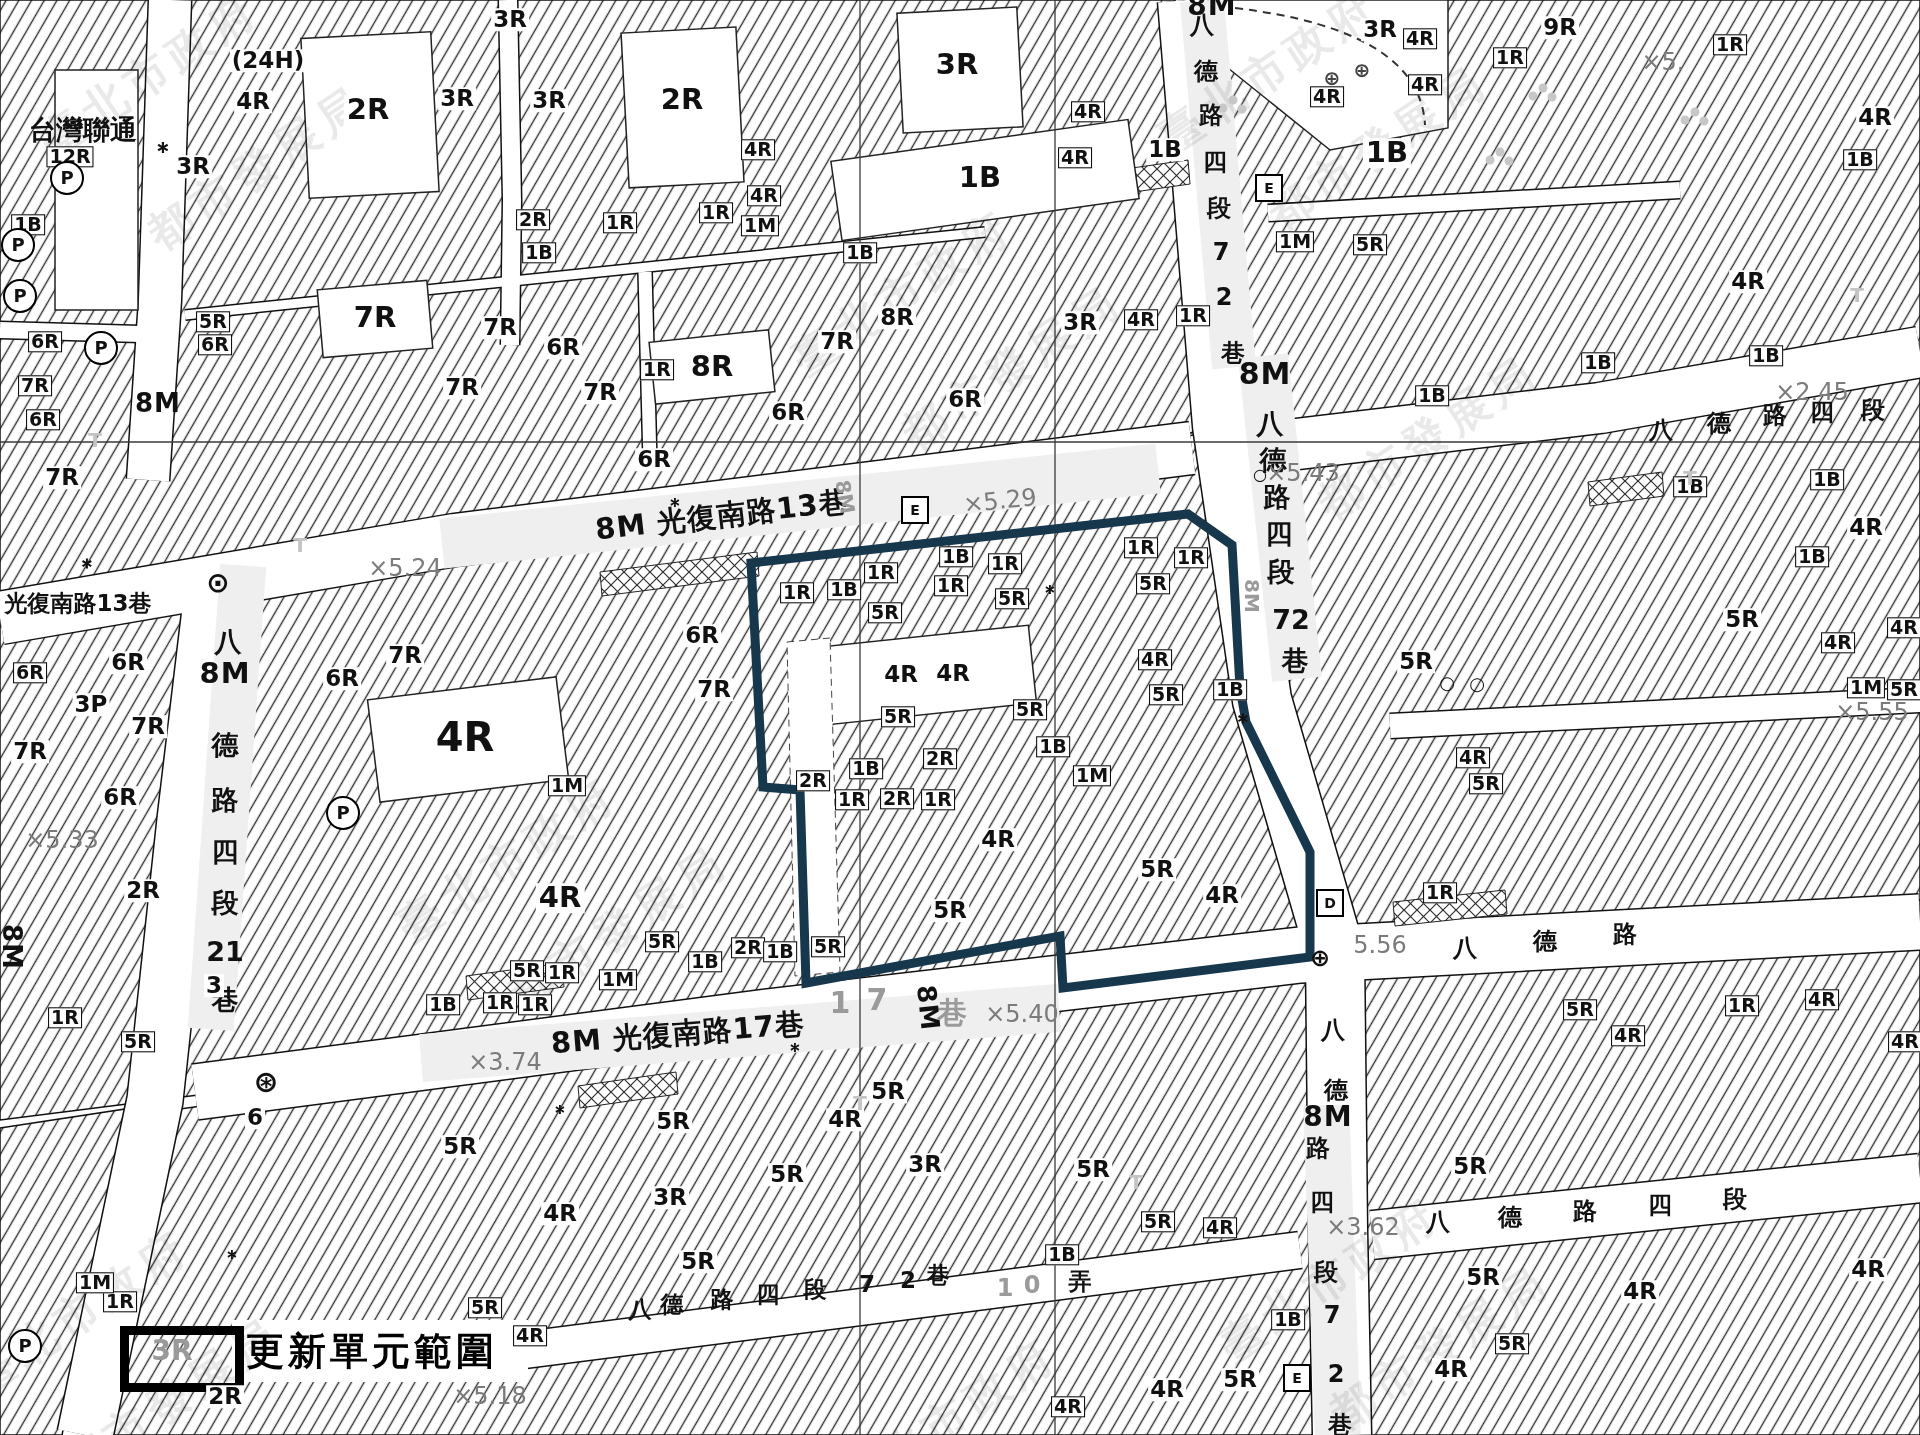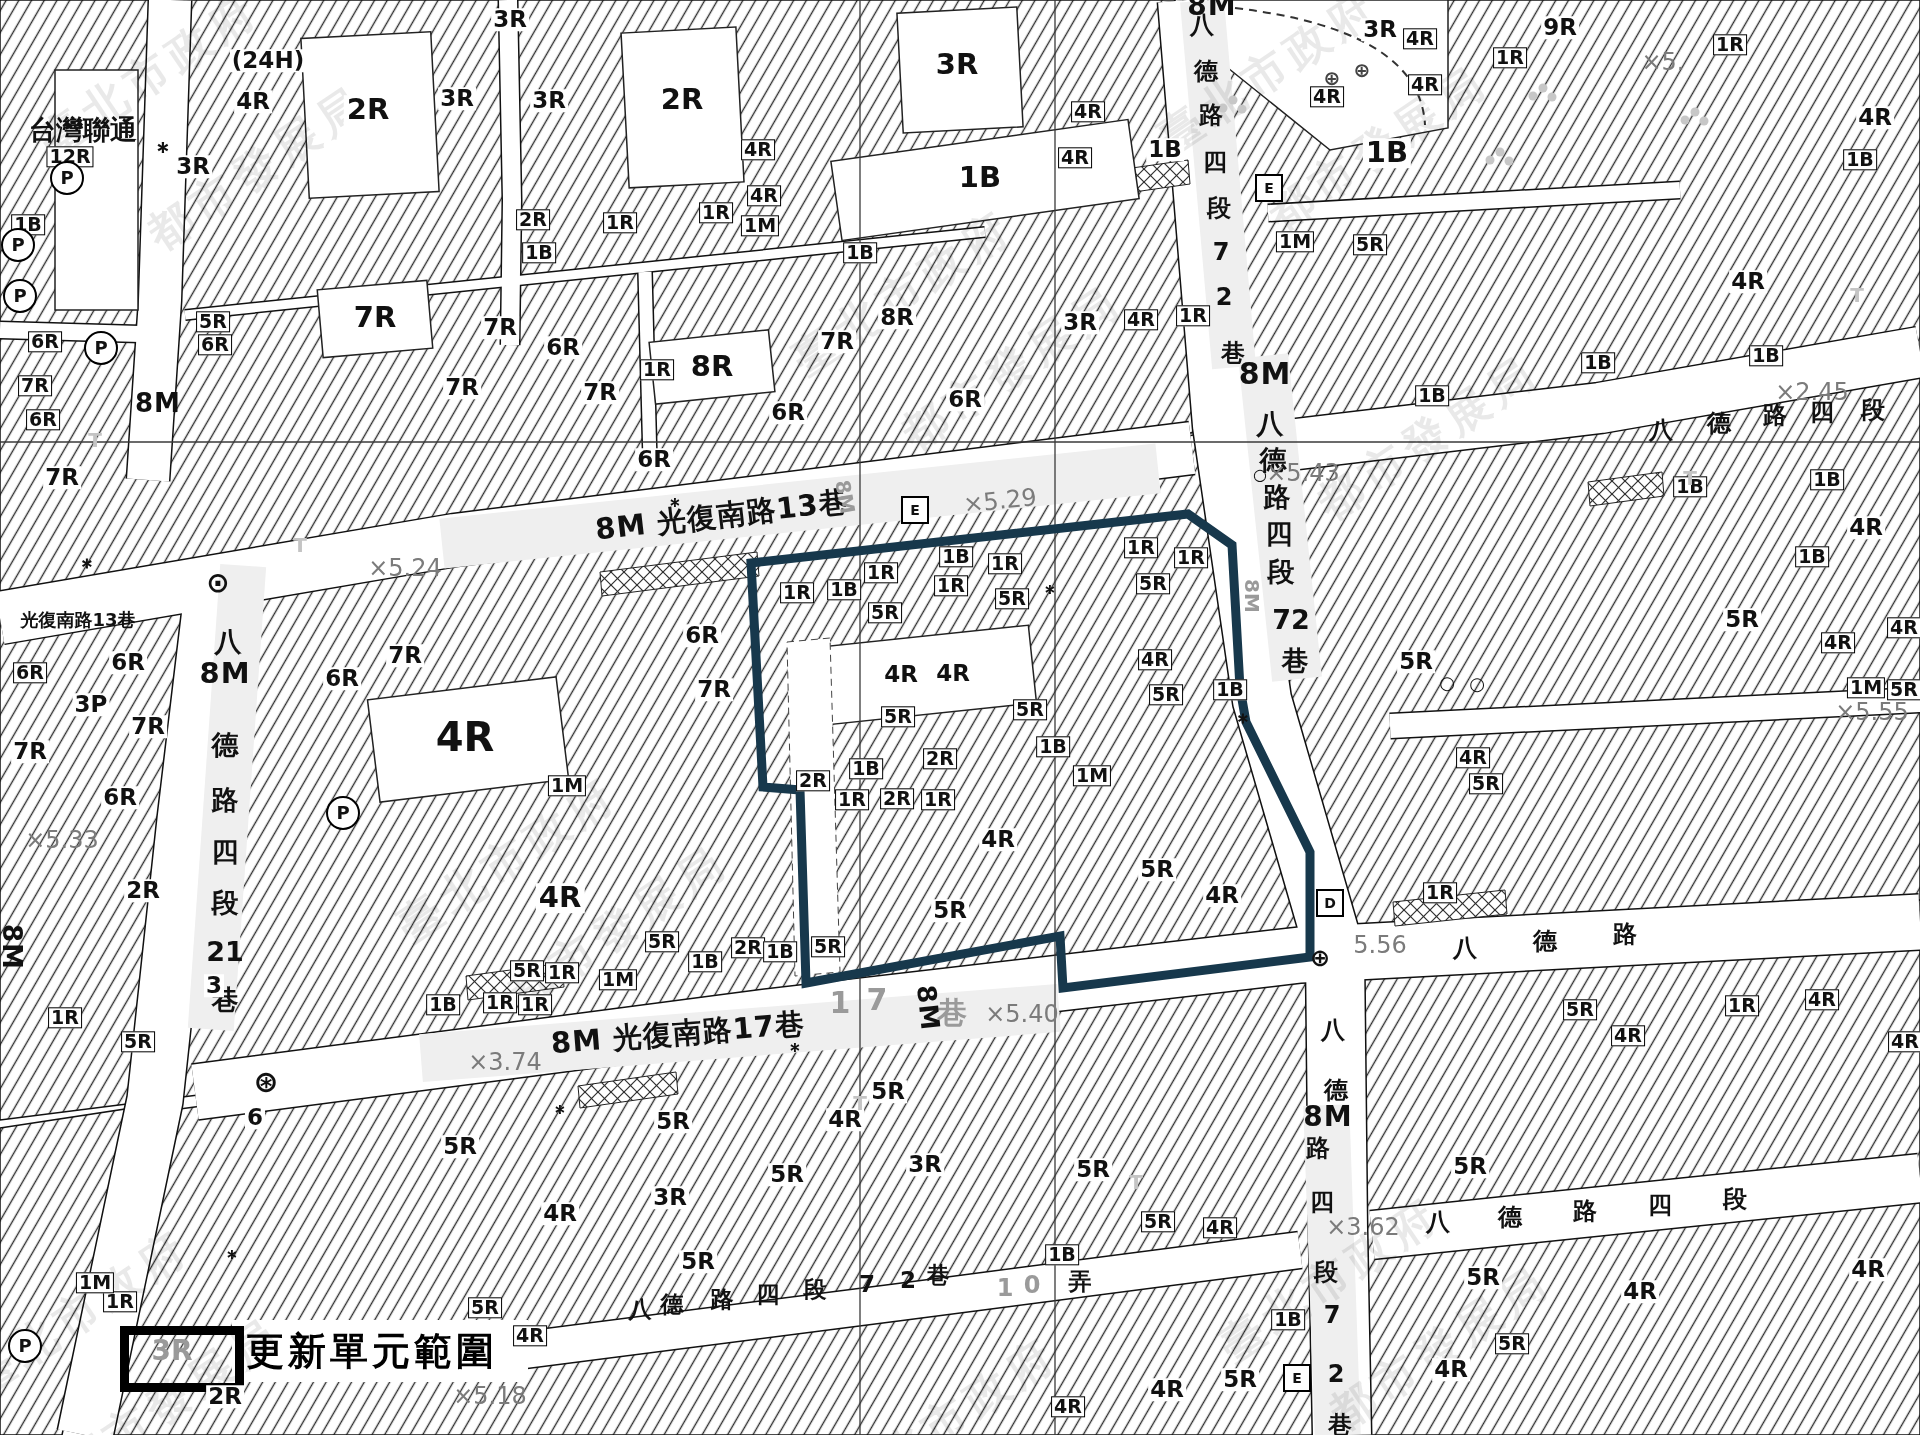--- a/index.html
+++ b/index.html
@@ -271,21 +271,21 @@
       <div class="lbl k-m" style="left: 1866px; top: 528px;">4R</div>
       <div class="lbl k-s" style="left: 1812px; top: 557px;">1B</div>
       <div class="lbl k-m" style="left: 1742px; top: 620px;">5R</div>
       <div class="lbl k-s" style="left: 1838px; top: 643px;">4R</div>
       <div class="lbl k-s" style="left: 1904px; top: 628px;">4R</div>
       <div class="lbl k-s" style="left: 1866px; top: 688px;">1M</div>
       <div class="lbl k-s" style="left: 1904px; top: 690px;">5R</div>
       <div class="lbl k-g" style="left: 1872px; top: 712px;">×5.55</div>
       <div class="lbl k-m" style="left: 62px; top: 478px;">7R</div>
       <div class="lbl k-sym" style="left: 87px; top: 567px; font-size: 22px;">＊</div>
-      <div class="lbl k-rn" style="left: 78px; top: 620px; font-size: 18px;">光復南路13巷</div>
+      <div class="lbl k-rn" style="left: 78px; top: 604px; font-size: 23px;">光復南路13巷</div>
       <div class="lbl k-sym" style="left: 218px; top: 583px; font-size: 28px;">⊙</div>
       <div class="lbl k-s" style="left: 30px; top: 673px;">6R</div>
       <div class="lbl k-m" style="left: 128px; top: 663px;">6R</div>
       <div class="lbl k-m" style="left: 91px; top: 705px;">3P</div>
       <div class="lbl k-m" style="left: 148px; top: 727px;">7R</div>
       <div class="lbl k-m" style="left: 30px; top: 752px;">7R</div>
       <div class="lbl k-m" style="left: 120px; top: 798px;">6R</div>
       <div class="lbl k-g" style="left: 62px; top: 840px;">×5.33</div>
       <div class="lbl k-m" style="left: 143px; top: 891px;">2R</div>
       <div class="lbl k-m" style="left: 342px; top: 679px;">6R</div>

